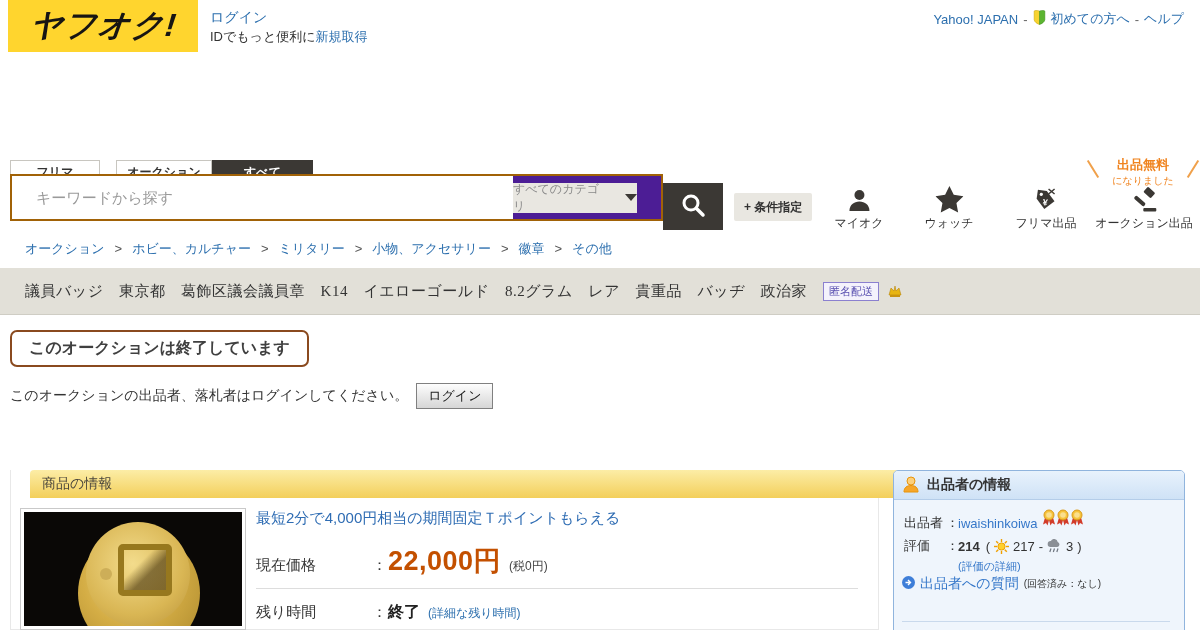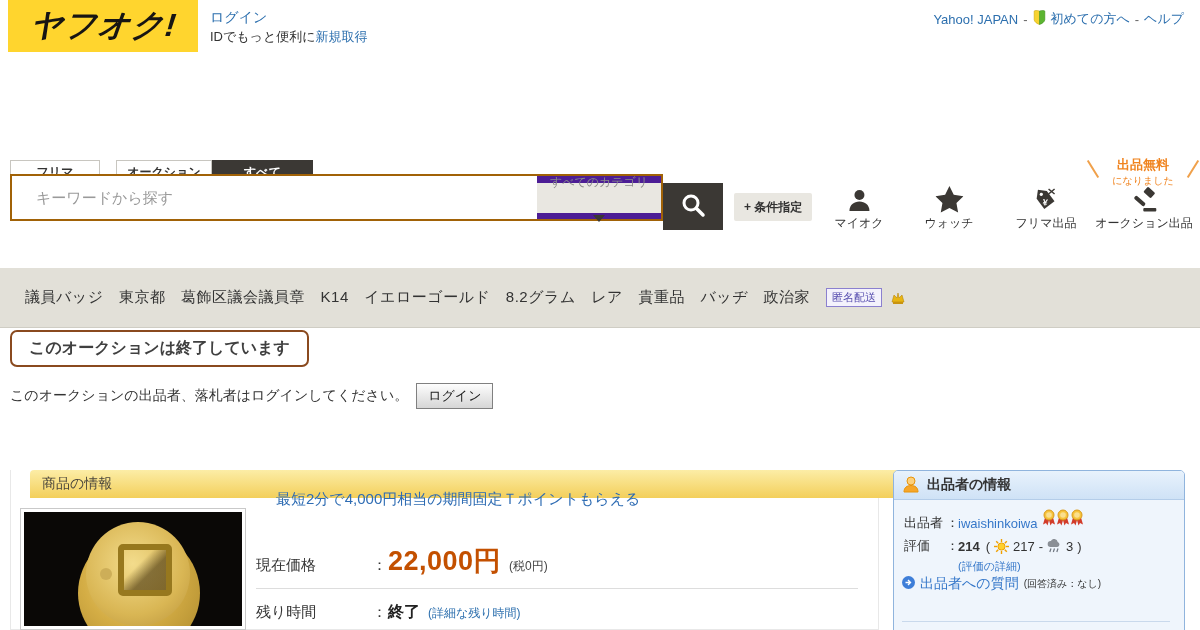--- a/index.html
+++ b/index.html
@@ -20,22 +20,22 @@
   .tab{position:absolute;top:160px;height:24px;box-sizing:border-box;display:flex;align-items:center;justify-content:center;
        font-size:12px;font-weight:bold;color:#333;background:#fff;border:1px solid #c8c6c0;border-bottom:none;cursor:pointer;}
   .tab-furima{left:10px;width:90px;}
   .tab-auction{left:116px;width:96px;}
   .tab-all{left:212px;width:101px;background:#3b3834;color:#fff;border-color:#3b3834;}
   .search-wrap{position:absolute;left:10px;top:174px;width:649px;height:43px;border:2px solid #a16207;background:#4c1d95;
                display:flex;align-items:center;}
   .search-input{flex:1;height:100%;border:none;outline:none;font-size:15px;padding:0 8px 0 24px;color:#333;
                 font-family:"Liberation Sans","DejaVu Sans",sans-serif;}
   .search-input::placeholder{color:#9a9a9a;}
-  .category-select{width:124px;height:30px;background:#e9e7e1;margin-right:0;display:flex;align-items:center;
-                   justify-content:center;gap:24px;font-size:12px;color:#8a8a8a;cursor:pointer;flex-direction:column;}
+  .category-select{width:124px;height:30px;background:#e9e7e1;margin-right:24px;display:flex;align-items:center;
+                   justify-content:center;gap:24px;font-size:12px;color:#8a8a8a;cursor:pointer;}
   .caret{width:0;height:0;border-left:6px solid transparent;border-right:6px solid transparent;border-top:7px solid #3b3834;}
   .search-btn{position:absolute;left:663px;top:183px;width:60px;height:47px;background:#3b3834;border:none;
               display:flex;align-items:center;justify-content:center;cursor:pointer;}
   .filter-btn{position:absolute;left:734px;top:193px;height:28px;padding:0 10px;background:#e9e7e1;border:none;
               font-size:12px;font-weight:bold;color:#333;display:flex;align-items:center;border-radius:2px;cursor:pointer;}
 
   .nav-item{position:absolute;top:183px;text-align:center;cursor:pointer;transform:translateX(-50%);}
   .nav-icon{height:30px;display:flex;align-items:flex-end;justify-content:center;}
   .nav-label{font-size:12px;color:#333;margin-top:2px;white-space:nowrap;}
 
@@ -44,22 +44,22 @@
   .free-banner .l2{font-size:10px;}
   .slash{position:absolute;top:3px;height:20px;border-left:2px solid #f0a04a;}
   .slash-l{left:-6px;transform:rotate(-32deg);}
   .slash-r{right:-6px;transform:rotate(32deg);}
 
   
   .breadcrumb{position:absolute;left:25px;top:240px;font-size:13px;color:#555;}
   .breadcrumb .sep{margin:0 10px;color:#555;}
 
   
-  .title-bar{position:absolute;left:0;top:268px;width:1200px;height:60px;background:#e2e0d8;border-bottom:1px solid #cfcdc4;
-             display:flex;align-items:center;padding-left:25px;box-sizing:border-box;}
+  .title-bar{position:absolute;left:0;top:268px;width:1200px;height:47px;background:#e2e0d8;border-bottom:1px solid #cfcdc4;
+             display:flex;align-items:center;padding-left:25px;box-sizing:border-box;font-family:Liberation Serif, serif;}
   .title-text{font-size:15px;color:#333;letter-spacing:0.5px;}
   .anon-badge{margin-left:16px;font-size:11px;color:#5a51b0;border:1px solid #8b80cf;background:#f4f2fc;padding:1px 5px;}
   .gold-icon{margin-left:8px;display:inline-flex;}
 
   
   .ended-box{position:absolute;left:10px;top:330px;border:2px solid #8a4a1f;border-radius:7px;padding:6px 17px;
              font-size:16px;font-weight:bold;color:#404040;background:#fff;}
   .login-row{position:absolute;left:10px;top:383px;font-size:14px;color:#333;display:flex;align-items:center;gap:8px;}
   .login-btn{font-size:13px;color:#222;background:linear-gradient(#fdfdfd,#d6d6d6);border:1px solid #808080;
              padding:3px 11px;cursor:pointer;font-family:inherit;}
@@ -73,21 +73,21 @@
   .product-image{position:absolute;left:20px;top:508px;width:226px;height:122px;background:#fff;
                  border:1px solid #c9c9c9;padding:3px;box-sizing:border-box;cursor:pointer;}
   .photo{position:relative;width:100%;height:100%;background:#0a0806;overflow:hidden;}
   .coin1{position:absolute;left:54px;top:20px;width:122px;height:122px;border-radius:50%;
          background:radial-gradient(circle at 42% 38%,#edd27c 0%,#d4ad45 45%,#a8852a 100%);}
   .coin2{position:absolute;left:62px;top:10px;width:104px;height:104px;border-radius:50%;
          background:radial-gradient(circle at 45% 40%,#f3dc8c,#d9b654 60%,#b8923a 100%);}
   .emblem{position:absolute;left:94px;top:32px;width:42px;height:40px;border:6px solid #97781e;border-radius:5px;
           background:linear-gradient(135deg,rgba(50,34,4,0) 35%,rgba(50,34,4,0.55) 60%);}
   .coin-dot{position:absolute;left:76px;top:56px;width:12px;height:12px;border-radius:50%;background:#cdae58;}
-  .promo-link{position:absolute;left:256px;top:490px;font-size:15px;color:#2e6cb3;margin-left:20px;}
+  .promo-link{position:absolute;left:256px;top:509px;font-size:15px;color:#2e6cb3;}
   .price-row{position:absolute;left:256px;top:543px;display:flex;align-items:baseline;}
   .time-row{position:absolute;left:256px;top:602px;display:flex;align-items:baseline;}
   .info-label{width:116px;font-size:15px;color:#333;}
   .info-colon{width:16px;font-size:15px;color:#333;}
   .price-value{font-size:27px;font-weight:bold;color:#c35000;letter-spacing:0.5px;}
   .tax-note{font-size:12px;color:#444;margin-left:8px;}
   .row-divider{position:absolute;left:256px;top:588px;width:602px;border-top:1px solid #ddd;}
   .time-value{font-size:16px;font-weight:bold;color:#222;}
   .time-detail{font-size:12px;margin-left:8px;color:#2c6fae;}
 
@@ -192,20 +192,23 @@
     <div class="nav-label">オークション出品</div>
   </div>
 
   <div class="free-banner">
     <div class="slash slash-l"></div>
     <div class="slash slash-r"></div>
     <div class="l1">出品無料</div>
     <div class="l2">になりました</div>
   </div>
 
+  <nav class="breadcrumb">
+    <a class="lnk">オークション</a><span class="sep">&gt;</span><a class="lnk">ホビー、カルチャー</a><span class="sep">&gt;</span><a class="lnk">ミリタリー</a><span class="sep">&gt;</span><a class="lnk">小物、アクセサリー</a><span class="sep">&gt;</span><a class="lnk">徽章</a><span class="sep">&gt;</span><a class="lnk">その他</a>
+  </nav>
 
   <div class="title-bar">
     <span class="title-text">議員バッジ　東京都　葛飾区議会議員章　K14　イエローゴールド　8.2グラム　レア　貴重品　バッヂ　政治家</span>
     <span class="anon-badge">匿名配送</span>
     <span class="gold-icon">
         <svg width="16" height="14" viewBox="0 0 16 14">
           <path d="M2 11l2-7 3 3 1-5 1 5 3-3 2 7z" fill="#e8b512" stroke="#b8860b" stroke-width="0.6"></path>
           <rect x="3" y="11" width="10" height="2" fill="#c99410"></rect>
         </svg>
       </span>

